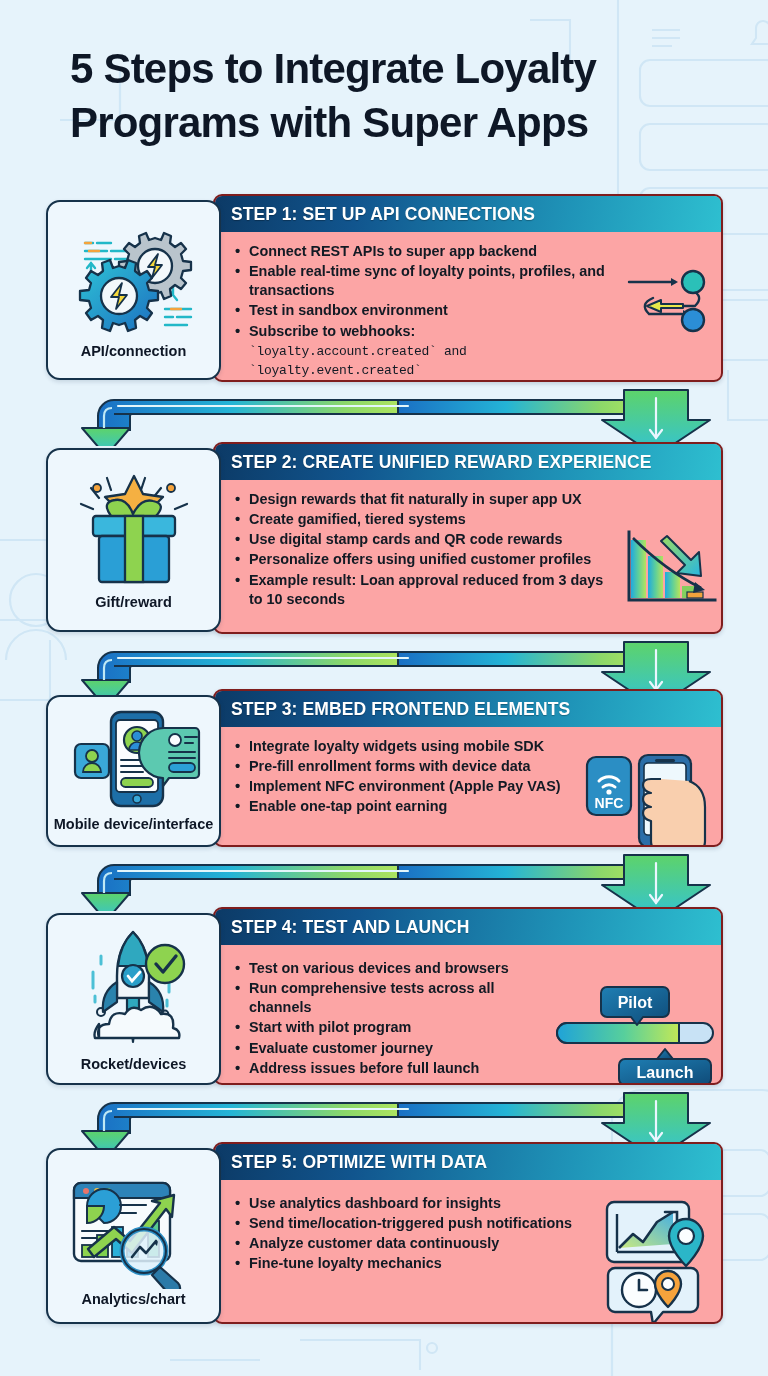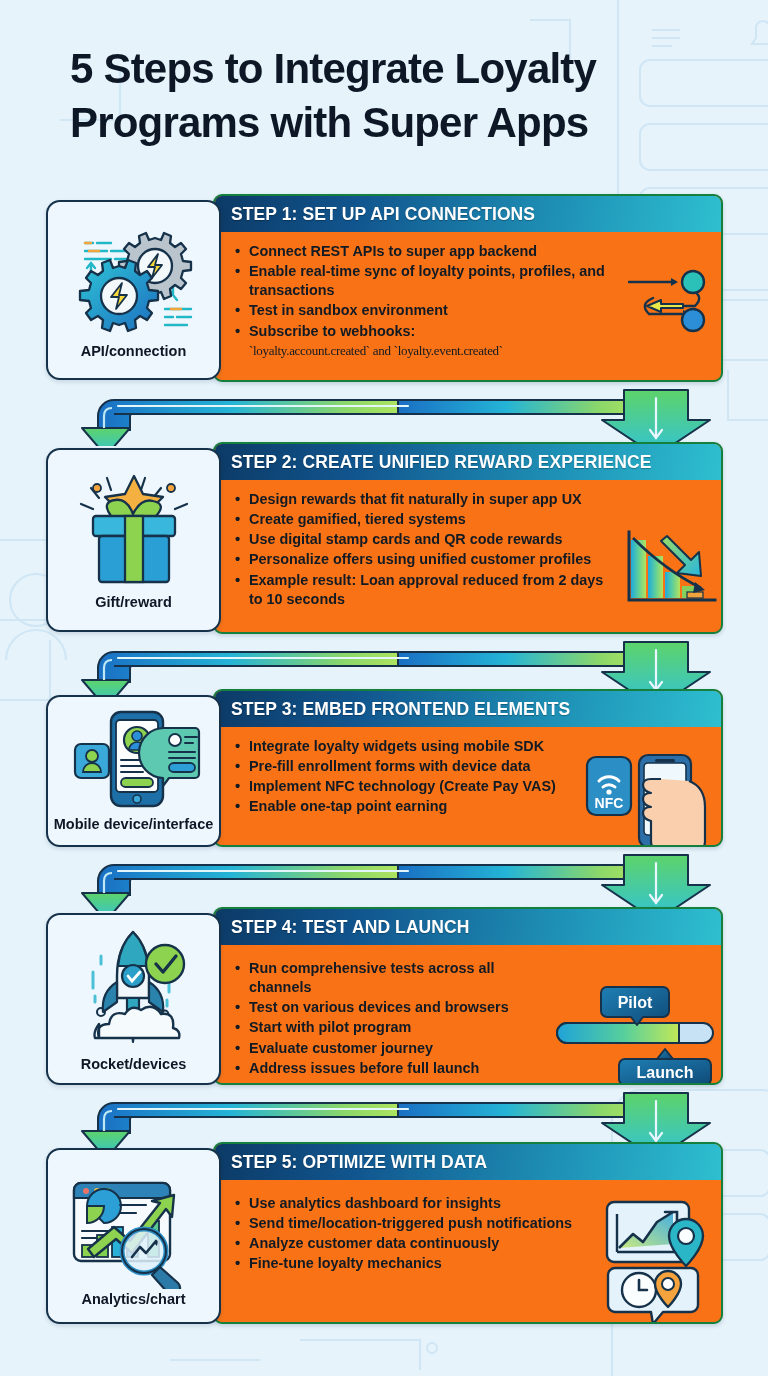--- a/index.html
+++ b/index.html
@@ -27,22 +27,22 @@
     color:#0e1726;letter-spacing:-0.8px;
   }
   
   .step{
     position:absolute;left:46px;width:677px;
   }
   .step-row{position:relative;width:677px;height:100%;}
 
   .content-card{
     position:absolute;left:167px;top:0;width:510px;
-    background:#f97316;
-    border:2px solid #15803d;
+    background:#fca5a5;
+    border:2px solid #7f1d1d;
     border-radius:9px;
     box-sizing:border-box;
     overflow:hidden;
     box-shadow:0 2px 4px rgba(20,50,80,.18);
   }
   .card-header{
     height:36px;
     background:linear-gradient(100deg,#0c3a66 0%,#11558e 28%,#1f94b8 70%,#2ebfd0 100%);
     display:flex;align-items:center;
     padding:0 0 0 16px;
@@ -66,21 +66,21 @@
     margin:0 0 1px 0;
     font-size:14.4px;
     font-weight:bold;
     color:#121a24;
     line-height:1.33;
   }
   ul.bullets li::before{
     content:"•";position:absolute;left:2px;top:-1px;font-size:15px;color:#121a24;
   }
   code.mono{
-    font-family:Liberation Serif, serif;
+    font-family:Liberation Mono, monospace;
     font-size:13px;font-weight:normal;letter-spacing:-.3px;
   }
 
   
   .icon-card{
     position:absolute;left:0;top:6px;width:175px;
     background:#eef7fd;
     border:2px solid #16324a;
     border-radius:14px;
     box-sizing:border-box;
@@ -262,21 +262,21 @@
       <div class="content-card" style="height:192px;">
         <div class="card-header">
           <span class="htext">STEP 2: CREATE UNIFIED REWARD EXPERIENCE</span>
         </div>
         <div class="card-body" style="padding-right:112px;">
           <ul class="bullets">
             <li><span>Design rewards that fit naturally in super app UX</span></li>
             <li><span>Create gamified, tiered systems</span></li>
             <li><span>Use digital stamp cards and QR code rewards</span></li>
             <li><span>Personalize offers using unified customer profiles</span></li>
-            <li><span>Example result: Loan approval reduced from 2 days to 10 seconds</span></li>
+            <li><span>Example result: Loan approval reduced from 3 days to 10 seconds</span></li>
           </ul>
           <svg class="body-art" style="right:2px;top:48px;" width="100" height="84" viewBox="0 0 100 84">
             <defs>
               <linearGradient id="dbar" x1="0" y1="0" x2="1" y2="0">
                 <stop offset="0" stop-color="#1fa9e0"></stop>
                   <stop offset="0.5" stop-color="#5ecf9a"></stop>
                 <stop offset="1" stop-color="#b5e35c"></stop>
               </linearGradient>
               <linearGradient id="darr" x1="0" y1="0" x2="1" y2="1">
                 <stop offset="0" stop-color="#9ddc62"></stop>
@@ -349,21 +349,21 @@
       </div>
 
       <div class="content-card" style="height:158px;">
         <div class="card-header">
           <span class="htext">STEP 3: EMBED FRONTEND ELEMENTS</span>
         </div>
         <div class="card-body" style="padding-right:142px;">
           <ul class="bullets">
             <li><span>Integrate loyalty widgets using mobile SDK</span></li>
             <li><span>Pre-fill enrollment forms with device data</span></li>
-            <li><span>Implement NFC technology (Create Pay VAS)</span></li>
+            <li><span>Implement NFC environment (Apple Pay VAS)</span></li>
             <li><span>Enable one-tap point earning</span></li>
           </ul>
           <svg class="body-art" style="right:4px;top:24px;" width="132" height="104" viewBox="0 0 132 104">
             <rect x="2" y="6" width="44" height="58" rx="9" fill="#2b8ec4" stroke="#16324a" stroke-width="2.2"></rect>
             <g fill="none" stroke="#ffffff" stroke-width="3" stroke-linecap="round">
               <path d="M14 30 a14 14 0 0 1 20 0"></path>
               <path d="M18 36 a9 9 0 0 1 12 0"></path>
             </g>
             <circle cx="24" cy="41" r="2.6" fill="#ffffff"></circle>
             <text x="24" y="57" font-family="Liberation Sans, sans-serif" font-size="14" font-weight="bold" fill="#ffffff" text-anchor="middle">NFC</text>
@@ -429,22 +429,22 @@
         </svg>
         <div class="caption">Rocket/devices</div>
       </div>
 
       <div class="content-card" style="height:178px;">
         <div class="card-header">
           <span class="htext">STEP 4: TEST AND LAUNCH</span>
         </div>
         <div class="card-body" style="padding-right:176px;padding-top:14px;">
           <ul class="bullets">
+            <li><span>Test on various devices and browsers</span></li>
             <li><span>Run comprehensive tests across all channels</span></li>
-            <li><span>Test on various devices and browsers</span></li>
             <li><span>Start with pilot program</span></li>
             <li><span>Evaluate customer journey</span></li>
             <li><span>Address issues before full launch</span></li>
           </ul>
           <svg class="body-art" style="right:2px;top:36px;" width="168" height="104" viewBox="0 0 168 104">
             <defs>
               <linearGradient id="pbar" x1="0" y1="0" x2="1" y2="0">
                 <stop offset="0" stop-color="#1fa3d8"></stop>
                   <stop offset="0.55" stop-color="#57cf9c"></stop>
                 <stop offset="1" stop-color="#c2e857"></stop>

